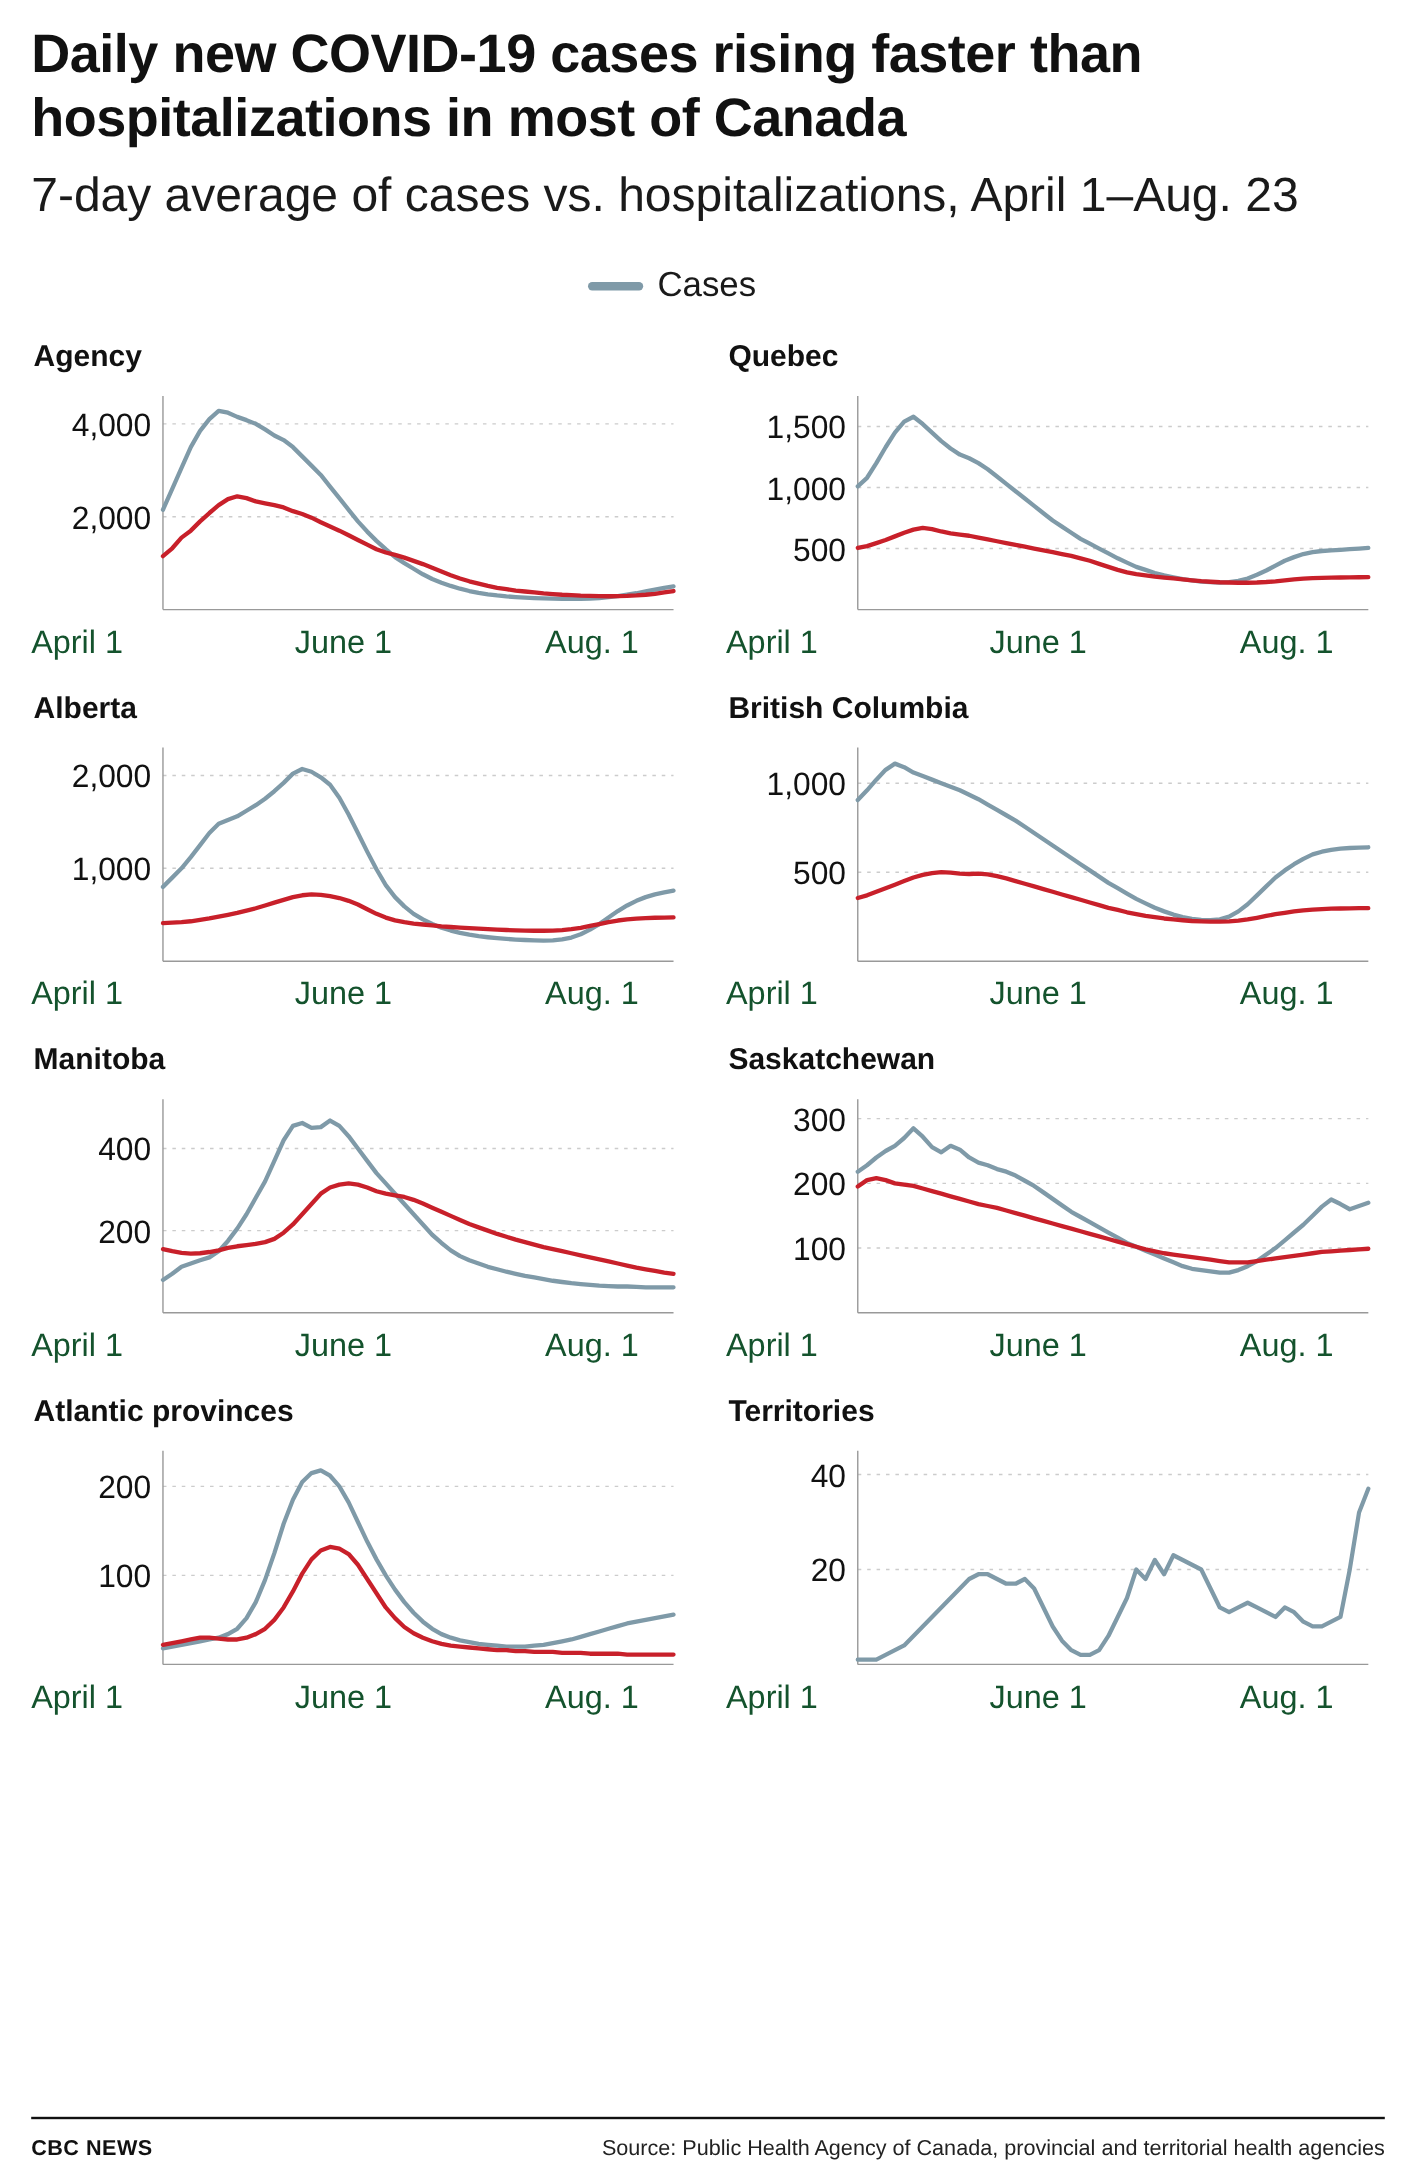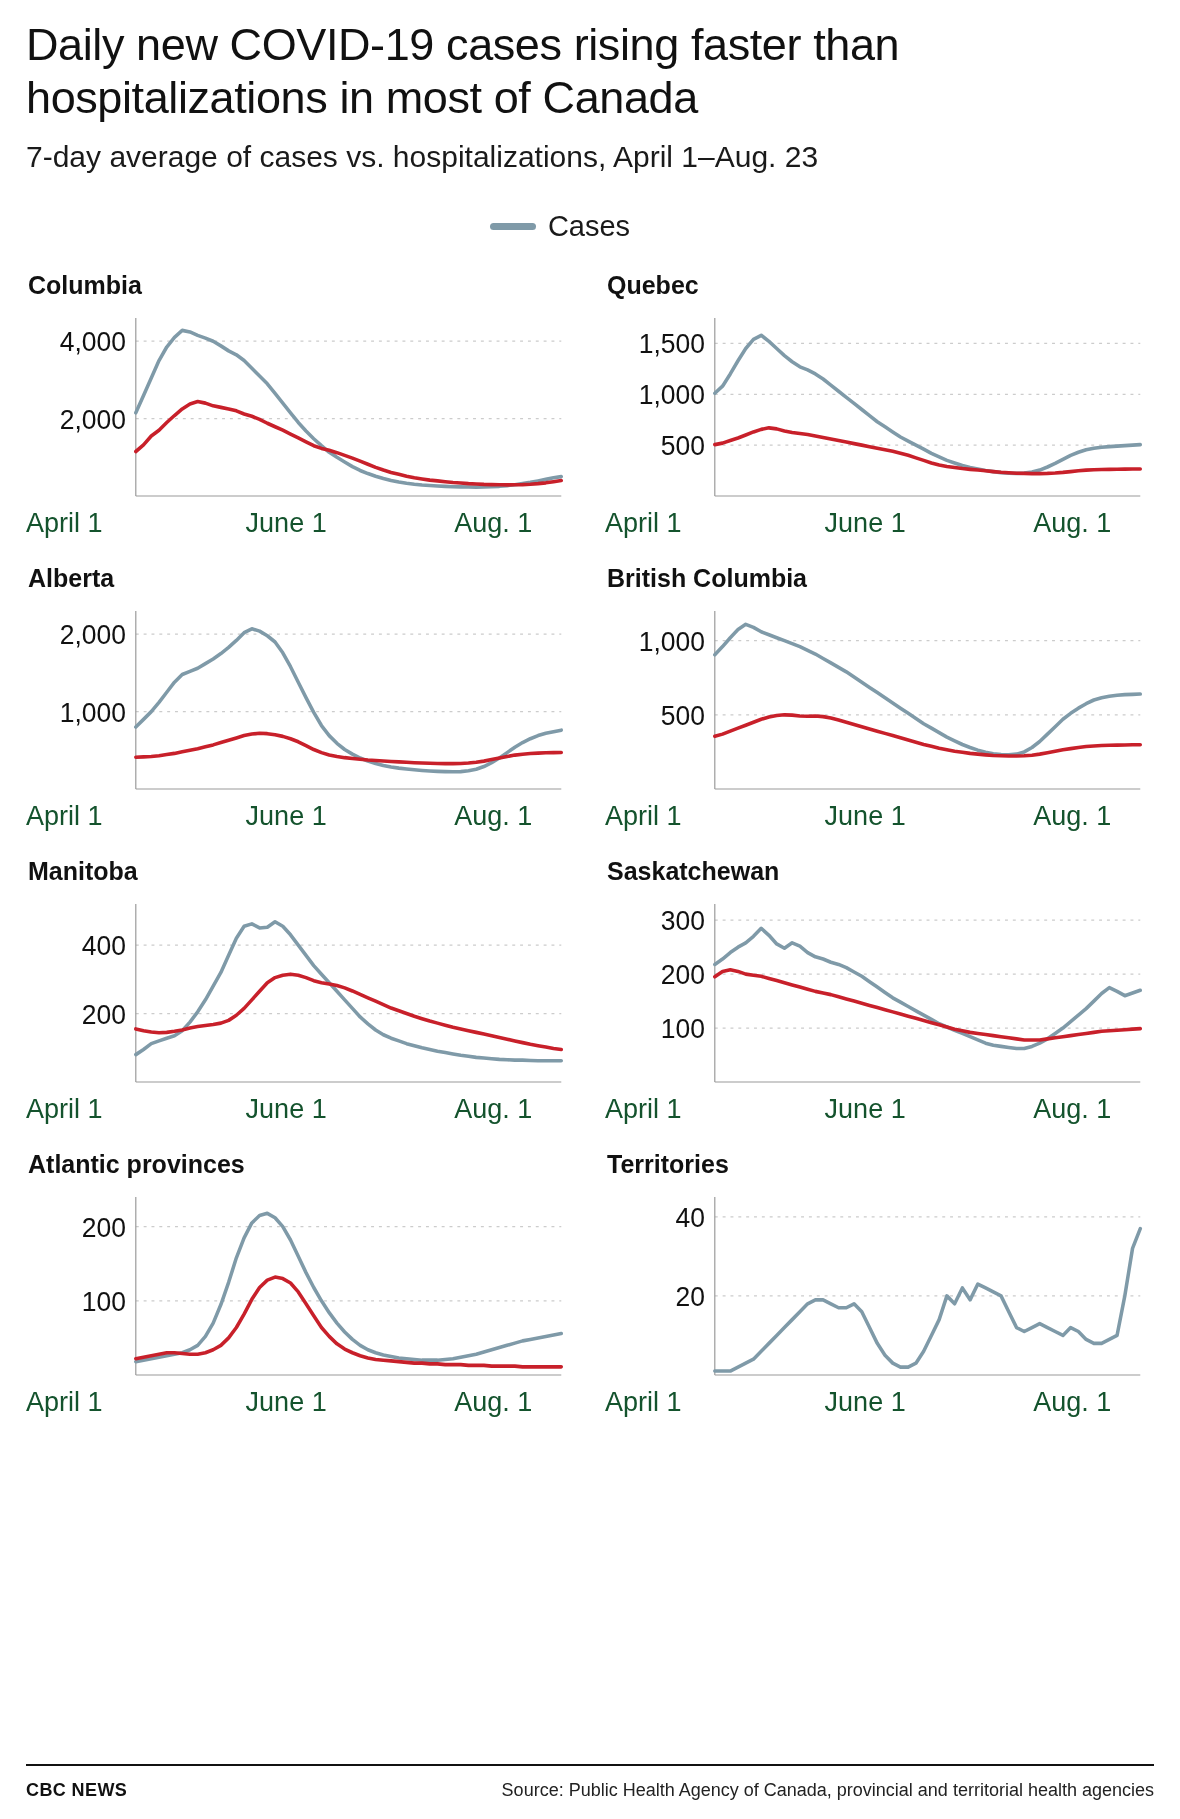--- a/index.html
+++ b/index.html
@@ -13,28 +13,28 @@
     overflow: hidden;
   }
   .page {
     width: 1180px;
     height: 1819px;
     padding: 18px 26px 0 26px;
     position: relative;
   }
   .headline {
     font-size: 45px;
-    font-weight: normal;
+    font-weight: bold;
     line-height: 1.18;
     letter-spacing: -0.4px;
     margin: 0 0 14px 0;
     max-width: 1140px;
   }
   .subhead {
-    font-size: 30px;
+    font-size: 40px;
     font-weight: normal;
     line-height: 1.25;
     margin: 0 0 34px 0;
     color: #1a1a1a;
   }
   .legend {
     display: flex;
     justify-content: center;
     align-items: center;
     gap: 54px;
@@ -100,21 +100,21 @@
 
   <div class="legend">
     <div class="legend-item">
       <span class="legend-swatch" style="background:#7f9aa8"></span>
       <span class="legend-label">Cases</span>
     </div>
   </div>
 
   <div class="grid" id="panel-grid">
       <div class="panel">
-        <div class="panel-title">Columbia</div>
+        <div class="panel-title">Agency</div>
         <div class="plot-wrap">
           <svg class="plot-svg" viewBox="0 0 560 200" preserveAspectRatio="none">
             <line x1="112" x2="546" y1="112.60869565217392" y2="112.60869565217392" stroke="#cccccc" stroke-width="1.2" stroke-dasharray="3 5"></line>
             <text x="102" y="122.60869565217392" text-anchor="end" font-size="27" font-family="&quot;Liberation Sans&quot;, sans-serif" fill="#111">2,000</text>
             <line x1="112" x2="546" y1="35.21739130434784" y2="35.21739130434784" stroke="#cccccc" stroke-width="1.2" stroke-dasharray="3 5"></line>
             <text x="102" y="45.21739130434784" text-anchor="end" font-size="27" font-family="&quot;Liberation Sans&quot;, sans-serif" fill="#111">4,000</text>
             <line x1="112" x2="546" y1="190" y2="190" stroke="#999" stroke-width="1.2"></line>
             <line x1="112" x2="112" y1="12" y2="190" stroke="#999" stroke-width="1.2"></line>
             <polyline points="112.00,106.80 119.89,89.39 127.78,71.98 135.67,54.57 143.56,41.02 151.45,31.35 159.35,24.38 167.24,25.93 175.13,29.41 183.02,32.12 190.91,35.22 198.80,39.86 206.69,44.89 214.58,48.76 222.47,54.57 230.36,62.30 238.25,70.04 246.15,77.78 254.04,87.46 261.93,97.13 269.82,106.80 277.71,116.48 285.60,124.99 293.49,132.73 301.38,139.70 309.27,146.27 317.16,151.30 325.05,155.95 332.95,160.59 340.84,164.46 348.73,167.56 356.62,170.27 364.51,172.59 372.40,174.52 380.29,176.07 388.18,177.23 396.07,178.20 403.96,178.97 411.85,179.55 419.75,180.02 427.64,180.40 435.53,180.71 443.42,180.91 451.31,181.02 459.20,181.10 467.09,181.02 474.98,180.79 482.87,180.33 490.76,179.63 498.65,178.70 506.55,177.62 514.44,176.38 522.33,174.91 530.22,173.36 538.11,171.81 546.00,170.65" fill="none" stroke="#7f9aa8" stroke-width="3.6" stroke-linejoin="round" stroke-linecap="round"></polyline>
             <polyline points="112.00,145.50 119.89,138.92 127.78,130.02 135.67,124.22 143.56,116.48 151.45,109.51 159.35,102.93 167.24,97.90 175.13,95.58 183.02,97.13 190.91,99.84 198.80,101.39 206.69,102.93 214.58,104.87 222.47,107.97 230.36,110.29 238.25,113.38 246.15,117.25 254.04,120.73 261.93,124.22 269.82,128.09 277.71,131.96 285.60,135.83 293.49,139.70 301.38,142.40 309.27,144.34 317.16,146.66 325.05,149.37 332.95,152.08 340.84,155.17 348.73,158.27 356.62,161.37 364.51,164.07 372.40,166.40 380.29,168.33 388.18,170.27 396.07,171.81 403.96,172.97 411.85,174.13 419.75,174.91 427.64,175.68 435.53,176.46 443.42,177.04 451.31,177.62 459.20,178.00 467.09,178.39 474.98,178.58 482.87,178.78 490.76,178.86 498.65,178.78 506.55,178.58 514.44,178.20 522.33,177.62 530.22,176.84 538.11,175.68 546.00,174.52" fill="none" stroke="#c8202a" stroke-width="3.6" stroke-linejoin="round" stroke-linecap="round"></polyline>

